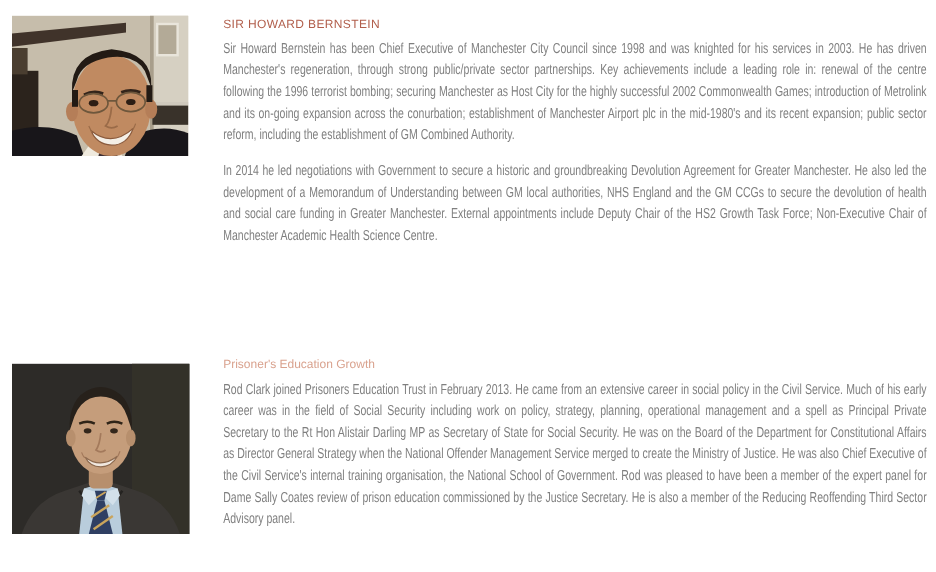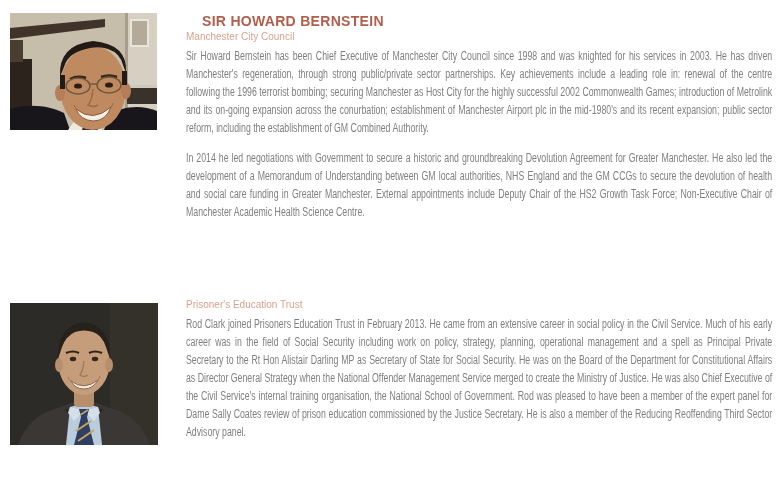--- a/index.html
+++ b/index.html
@@ -6,21 +6,21 @@
   body{
     width:780px;height:477px;overflow:hidden;position:relative;
     background:#ffffff;
     font-family:"Liberation Sans","DejaVu Sans",sans-serif;
   }
   .profile{position:absolute;left:0;width:780px;}
   .profile-photo{position:absolute;left:10px;top:0;display:block;line-height:0;}
   .profile-photo svg{display:block;}
   .profile-text{position:absolute;left:186px;top:0;width:588px;}
   .profile-name{
-    margin:0 0 2px 16px;font-size:14px;line-height:16px;font-weight:700;
+    margin:0 0 2px 0;font-size:10px;line-height:16px;font-weight:400;
     letter-spacing:.3px;color:var(--accent-heading,#b15e4b);
   }
   .profile-org{
     margin:0 0 4px 0;font-size:10px;line-height:12px;
     color:var(--accent-subtitle,#d9a28e);
   }
   .profile-bio{
     width:803px;transform:scaleX(.73);transform-origin:0 0;
     font-size:12px;line-height:18px;text-align:justify;
     color:var(--body-text,#7f7f7f);
@@ -75,21 +75,20 @@
 
       <path d="M83,76 Q82,88 78,92 Q83,95 88,92" fill="none" stroke="#9a6b48" stroke-width="1.5"></path>
 
       <path d="M66,96 Q83,110 101,94 Q96,108 83,108 Q70,107 66,96 Z" fill="#f4efe6" stroke="#8a5a3c" stroke-width="1"></path>
       <path d="M64,92 Q67,98 66,96 M103,90 Q101,96 100,94" stroke="#9a6b48" stroke-width="1" fill="none"></path>
     </svg>
   </span>
 
   <div class="profile-text">
     <h2 class="profile-name">SIR HOWARD BERNSTEIN</h2>
-    <div class="profile-org">Manchester City Council</div>
     <div class="profile-bio">
       <p>Sir Howard Bernstein has been Chief Executive of Manchester City Council since 1998 and was knighted for his services in 2003. He has driven Manchester's regeneration, through strong public/private sector partnerships. Key achievements include a leading role in: renewal of the centre following the 1996 terrorist bombing; securing Manchester as Host City for the highly successful 2002 Commonwealth Games; introduction of Metrolink and its on-going expansion across the conurbation; establishment of Manchester Airport plc in the mid-1980's and its recent expansion; public sector reform, including the establishment of GM Combined Authority.</p>
       <p>In 2014 he led negotiations with Government to secure a historic and groundbreaking Devolution Agreement for Greater Manchester. He also led the development of a Memorandum of Understanding between GM local authorities, NHS England and the GM CCGs to secure the devolution of health and social care funding in Greater Manchester. External appointments include Deputy Chair of the HS2 Growth Task Force; Non-Executive Chair of Manchester Academic Health Science Centre.</p>
     </div>
   </div>
 </div>
 
 <div class="profile" id="profile-2">
 
   <span class="profile-photo">
@@ -125,18 +124,18 @@
       <ellipse cx="85" cy="56" rx="3.2" ry="2.2" fill="#33261b"></ellipse>
 
       <path d="M74,58 Q73,68 70,72 Q74,75 78,72" fill="none" stroke="#a3795b" stroke-width="1.4"></path>
 
       <path d="M61,78 Q74,88 88,77 Q83,86 74,86 Q65,86 61,78 Z" fill="#f0e8df" stroke="#8e6b50" stroke-width="1"></path>
       <path d="M58,74 Q60,79 61,78 M90,73 Q88,78 88,77" stroke="#a3795b" stroke-width="1" fill="none"></path>
     </svg>
   </span>
 
   <div class="profile-text">
-    <div class="profile-org">Prisoner's Education Trust</div>
+    <div class="profile-org">Prisoner's Education Growth</div>
     <div class="profile-bio">
       <p>Rod Clark joined Prisoners Education Trust in February 2013. He came from an extensive career in social policy in the Civil Service. Much of his early career was in the field of Social Security including work on policy, strategy, planning, operational management and a spell as Principal Private Secretary to the Rt Hon Alistair Darling MP as Secretary of State for Social Security. He was on the Board of the Department for Constitutional Affairs as Director General Strategy when the National Offender Management Service merged to create the Ministry of Justice. He was also Chief Executive of the Civil Service's internal training organisation, the National School of Government. Rod was pleased to have been a member of the expert panel for Dame Sally Coates review of prison education commissioned by the Justice Secretary. He is also a member of the Reducing Reoffending Third Sector Advisory panel.</p>
     </div>
   </div>
 </div>
 
 </body></html>

